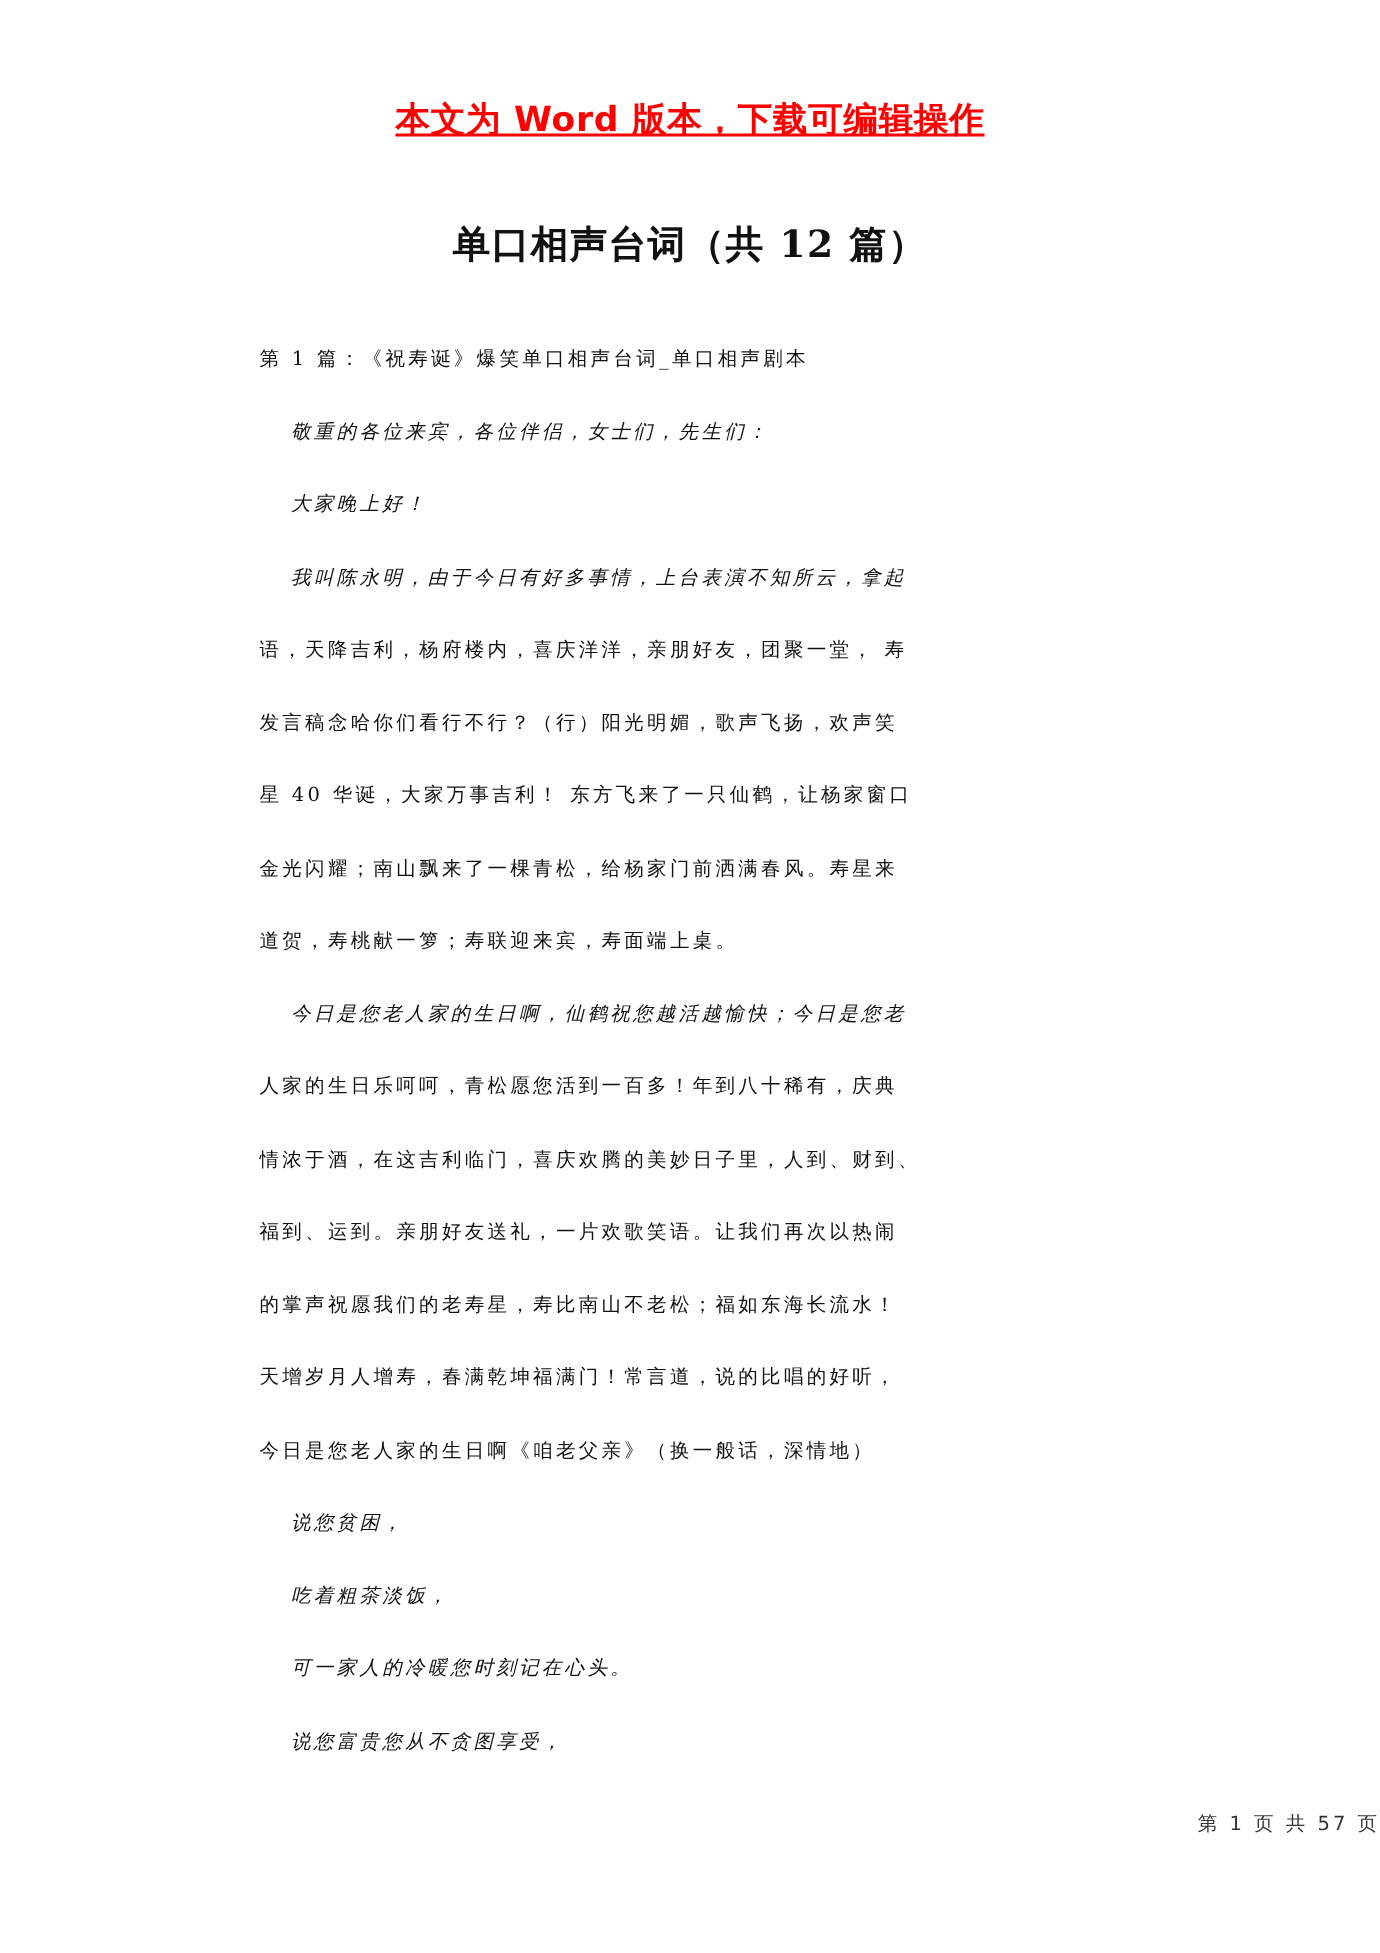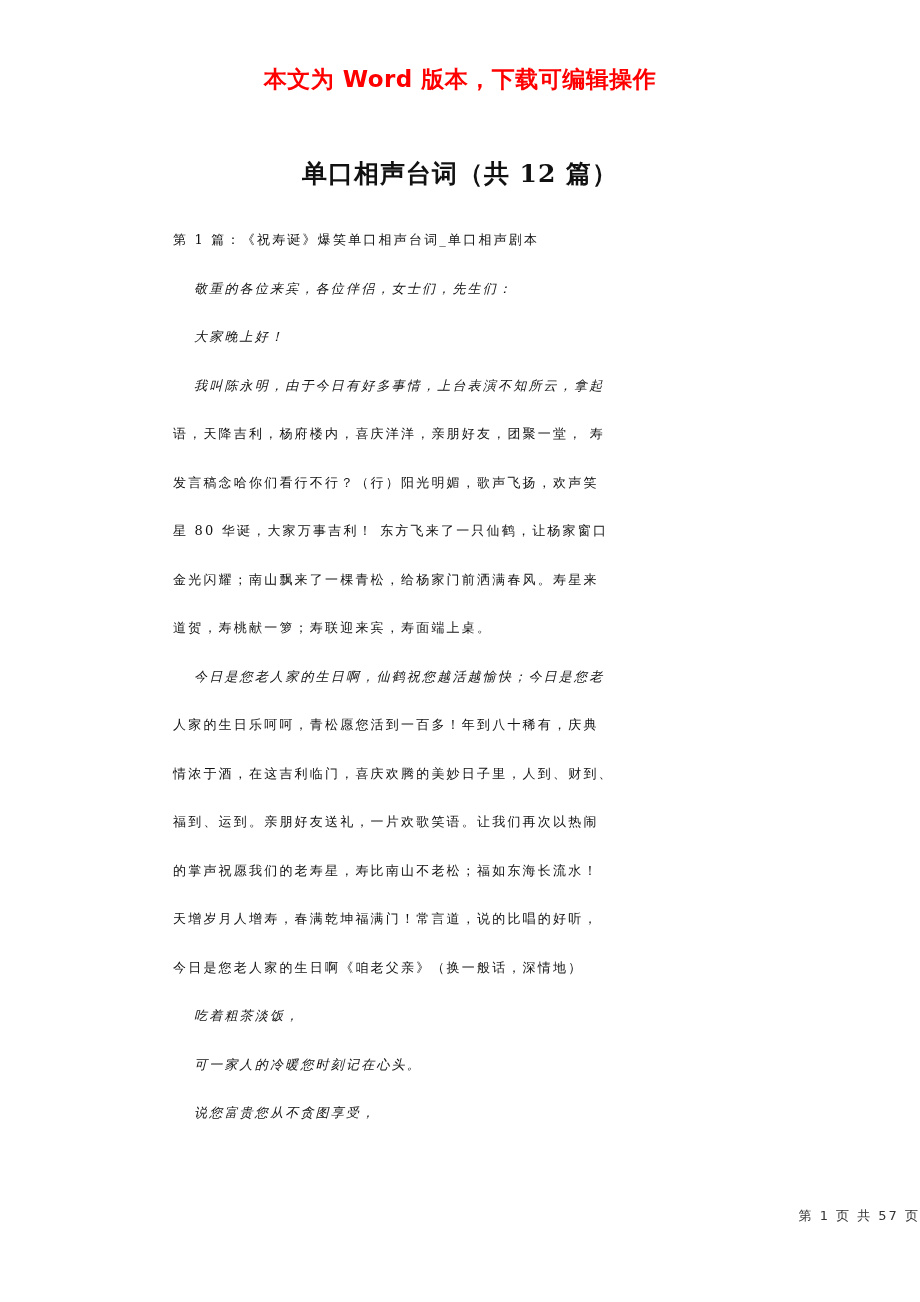--- a/index.html
+++ b/index.html
@@ -1,22 +1,22 @@
 <!DOCTYPE html>
 <html><head>
 <meta charset="utf-8">
 <style>
   html, body { margin: 0; padding: 0; background: #ffffff; }
   body { width: 920px; height: 1302px; position: relative; overflow: hidden;
          font-family: "DejaVu Serif", "Liberation Serif", serif; color: #111; }
   .banner { position: absolute; top: 64px; left: 0; width: 920px; text-align: center;
             color: #ff0000; font-family: "DejaVu Sans", "Liberation Sans", sans-serif;
-            font-size: 23px; font-weight: bold; letter-spacing: 0.5px; }
+            font-size: 23px; font-weight: bold; letter-spacing: 0.5px; text-decoration: underline; }
   .title { position: absolute; top: 146px; left: 0; width: 920px; text-align: center;
-           font-size: 25px; font-weight: bold; letter-spacing: 1px; margin-top: 11px; }
+           font-size: 25px; font-weight: bold; letter-spacing: 1px; }
   .content { position: absolute; top: 222px; left: 173px; width: 610px; }
   .line { height: 48.5px; line-height: 36px; font-size: 13px; white-space: nowrap;
           letter-spacing: 2.2px; }
   .indent { padding-left: 21px; font-style: italic; }
   .footer { position: absolute; top: 1207px; left: 0; width: 920px; text-align: right;
             font-size: 13px; color: #333; letter-spacing: 2px;
             font-family: "DejaVu Sans", "Liberation Sans", sans-serif; }
 </style>
 </head>
 <body>
@@ -24,28 +24,29 @@
 <div class="banner">本文为 Word 版本，下载可编辑操作</div>
 <div class="title">单口相声台词（共 12 篇）</div>
 
 <div class="content">
   <div class="line">第 1 篇：《祝寿诞》爆笑单口相声台词_单口相声剧本</div>
   <div class="line indent">敬重的各位来宾，各位伴侣，女士们，先生们：</div>
   <div class="line indent">大家晚上好！</div>
   <div class="line indent">我叫陈永明，由于今日有好多事情，上台表演不知所云，拿起</div>
   <div class="line">语，天降吉利，杨府楼内，喜庆洋洋，亲朋好友，团聚一堂，  寿</div>
   <div class="line">发言稿念哈你们看行不行？（行）阳光明媚，歌声飞扬，欢声笑</div>
-  <div class="line">星 80 华诞，大家万事吉利！  东方飞来了一只仙鹤，让杨家窗口</div>
+  <div class="line">星 40 华诞，大家万事吉利！  东方飞来了一只仙鹤，让杨家窗口</div>
   <div class="line">金光闪耀；南山飘来了一棵青松，给杨家门前洒满春风。寿星来</div>
   <div class="line">道贺，寿桃献一箩；寿联迎来宾，寿面端上桌。</div>
   <div class="line indent">今日是您老人家的生日啊，仙鹤祝您越活越愉快；今日是您老</div>
   <div class="line">人家的生日乐呵呵，青松愿您活到一百多！年到八十稀有，庆典</div>
   <div class="line">情浓于酒，在这吉利临门，喜庆欢腾的美妙日子里，人到、财到、</div>
   <div class="line">福到、运到。亲朋好友送礼，一片欢歌笑语。让我们再次以热闹</div>
   <div class="line">的掌声祝愿我们的老寿星，寿比南山不老松；福如东海长流水！</div>
   <div class="line">天增岁月人增寿，春满乾坤福满门！常言道，说的比唱的好听，</div>
   <div class="line">今日是您老人家的生日啊《咱老父亲》（换一般话，深情地）</div>
+  <div class="line indent">说您贫困，</div>
   <div class="line indent">吃着粗茶淡饭，</div>
   <div class="line indent">可一家人的冷暖您时刻记在心头。</div>
   <div class="line indent">说您富贵您从不贪图享受，</div>
 </div>
 
 <div class="footer">第 1 页 共 57 页</div>
 
 </body></html>

